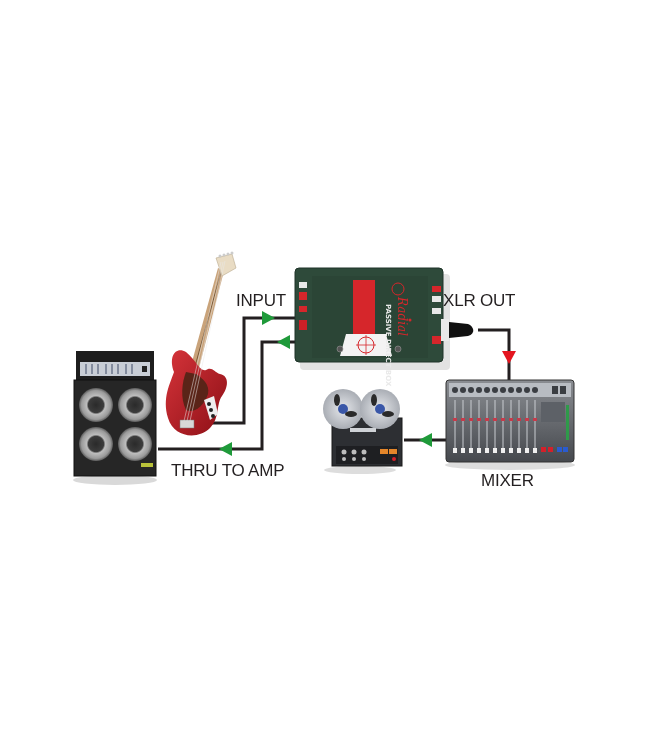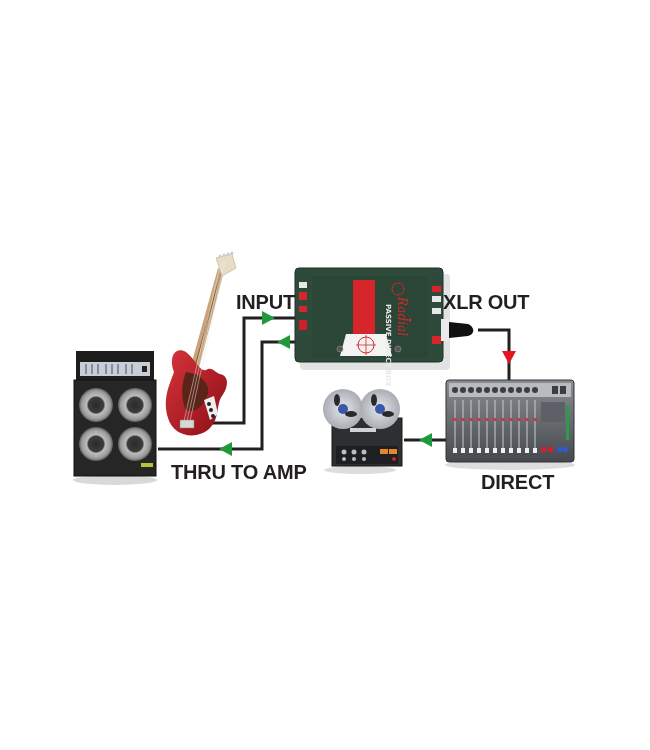--- a/index.html
+++ b/index.html
@@ -1,17 +1,17 @@
 <!DOCTYPE html>
 <html><head>
   <meta charset="utf-8">
   <style>
     html,body{margin:0;padding:0;background:#ffffff;}
     body{width:650px;height:750px;position:relative;overflow:hidden;font-family:"Liberation Sans",sans-serif;}
-    .lbl{position:absolute;font-weight:bold;font-size:20px;color:#231f20;letter-spacing:-0.2px;white-space:nowrap;}
+    .lbl{position:absolute;font-weight:normal;font-size:17px;color:#231f20;letter-spacing:-0.2px;white-space:nowrap;}
     svg{position:absolute;left:0;top:0;}
   </style>
 </head>
 <body>
 
 <svg width="650" height="750" viewBox="0 0 650 750">
   <defs>
     <radialGradient id="spk" cx="50%" cy="50%" r="50%">
       <stop offset="0%" stop-color="#2a2a2a"></stop>
       <stop offset="45%" stop-color="#3c3c3c"></stop>
@@ -229,13 +229,13 @@
         <circle cx="354" cy="459" r="2"></circle>
         <circle cx="364" cy="459" r="2"></circle>
     </g>
     <circle cx="394" cy="459" r="2" fill="#d4202a"></circle>
   </g>
 </svg>
 
 <div class="lbl" style="left:236px;top:291px;">INPUT</div>
 <div class="lbl" style="left:443px;top:291px;">XLR OUT</div>
 <div class="lbl" style="left:171px;top:461px;">THRU TO AMP</div>
-<div class="lbl" style="left:481px;top:471px;">DIRECT</div>
+<div class="lbl" style="left:481px;top:471px;">MIXER</div>
 
 </body></html>

